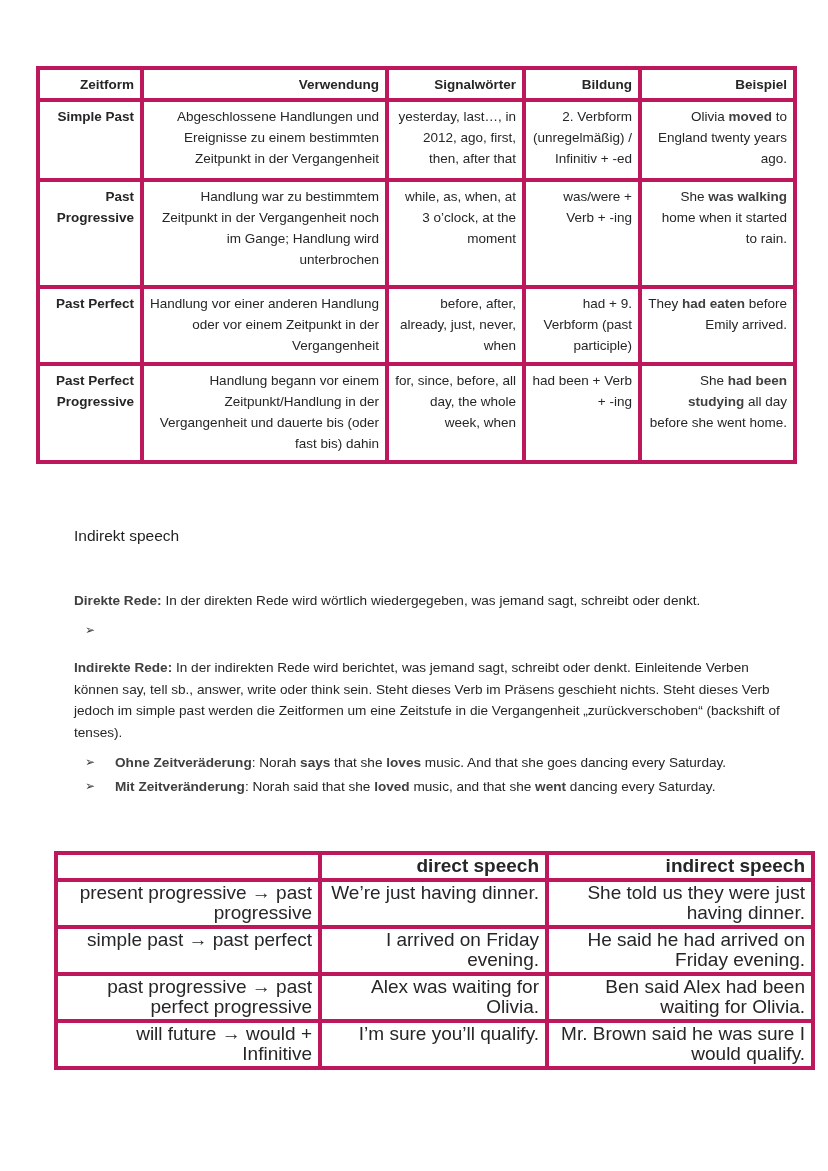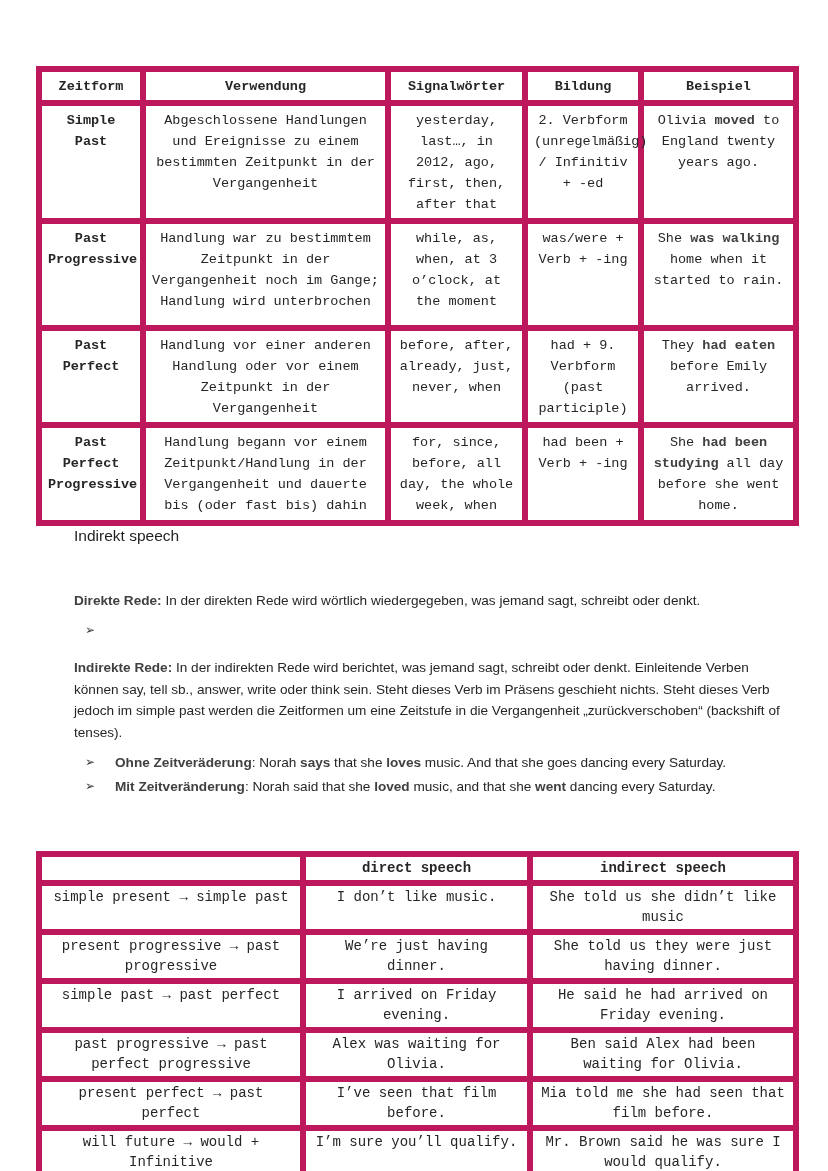--- a/index.html
+++ b/index.html
@@ -8,25 +8,24 @@
     width: 828px; height: 1171px;
     position: relative;
     font-family: "Liberation Sans", sans-serif;
     color: #262626;
     -webkit-font-smoothing: antialiased;
   }
   .page { position: absolute; inset: 0; }
 
   table { border-collapse: collapse; table-layout: fixed; }
   th, td {
-    border: 6px solid #be185d;
+    border: 4px solid #be185d;
     vertical-align: top;
-    text-align: center;
+    text-align: right;
     font-weight: 400;
-    font-family: Liberation Mono, monospace;
   }
   th { font-weight: 700; }
 
   
   .t1 {
     position: absolute; left: 36px; top: 66px;
     width: 757px;
     font-size: 13.5px; line-height: 21px;
   }
   .t1 th, .t1 td { padding: 4px 6px 3px 6px; }
@@ -63,23 +62,23 @@
     font-size: 13.6px; line-height: 21.5px;
     margin-bottom: 2px;
   }
   .blist .marker {
     position: absolute; left: 11px; top: 0;
     font-size: 12px; color: #3a3a3a;
   }
 
   
   .t2 {
-    position: absolute; left: 36px; top: 851px;
+    position: absolute; left: 54px; top: 851px;
     width: 757px;
-    font-size: 14px; line-height: 20px;
+    font-size: 19px; line-height: 20px;
   }
   .t2 th, .t2 td { padding: 1px 6px 2px 6px; }
   .t2 .c0 { width: 264px; }
   .t2 .c1 { width: 227px; }
   .t2 .c2 { width: 266px; }
   .t2 tr.hdr th { height: 23px; }
   .t2 tr.s0 td { height: 21px; }
   .t2 tr.s1 td { height: 42px; }
   .t2 tr.s2 td { height: 46px; margin-left: 43px; }
   .t2 tr.s3 td { height: 42px; }
@@ -166,45 +165,35 @@
       <col class="c0">
         <col class="c1">
         <col class="c2">
     </colgroup>
     <tbody>
         <tr class="hdr">
       <th></th>
       <th>direct speech</th>
       <th>indirect speech</th>
     </tr>
-    <tr class="s0">
-      <td>simple present → simple past</td>
-      <td>I don’t like music.</td>
-      <td>She told us she didn’t like music</td>
-    </tr>
     <tr class="s1">
       <td>present progressive → past progressive</td>
       <td>We’re just having dinner.</td>
       <td>She told us they were just having dinner.</td>
     </tr>
     <tr class="s2">
       <td>simple past → past perfect</td>
       <td>I arrived on Friday evening.</td>
       <td>He said he had arrived on Friday evening.</td>
     </tr>
     <tr class="s3">
       <td>past progressive → past perfect progressive</td>
       <td>Alex was waiting for Olivia.</td>
       <td>Ben said Alex had been waiting for Olivia.</td>
     </tr>
-    <tr class="s4">
-      <td>present perfect → past perfect</td>
-      <td>I’ve seen that film before.</td>
-      <td>Mia told me she had seen that film before.</td>
-    </tr>
     <tr class="s5">
       <td>will future → would + Infinitive</td>
       <td>I’m sure you’ll qualify.</td>
       <td>Mr. Brown said he was sure I would qualify.</td>
     </tr>
   </tbody>
     </table>
 
 </div>
 

